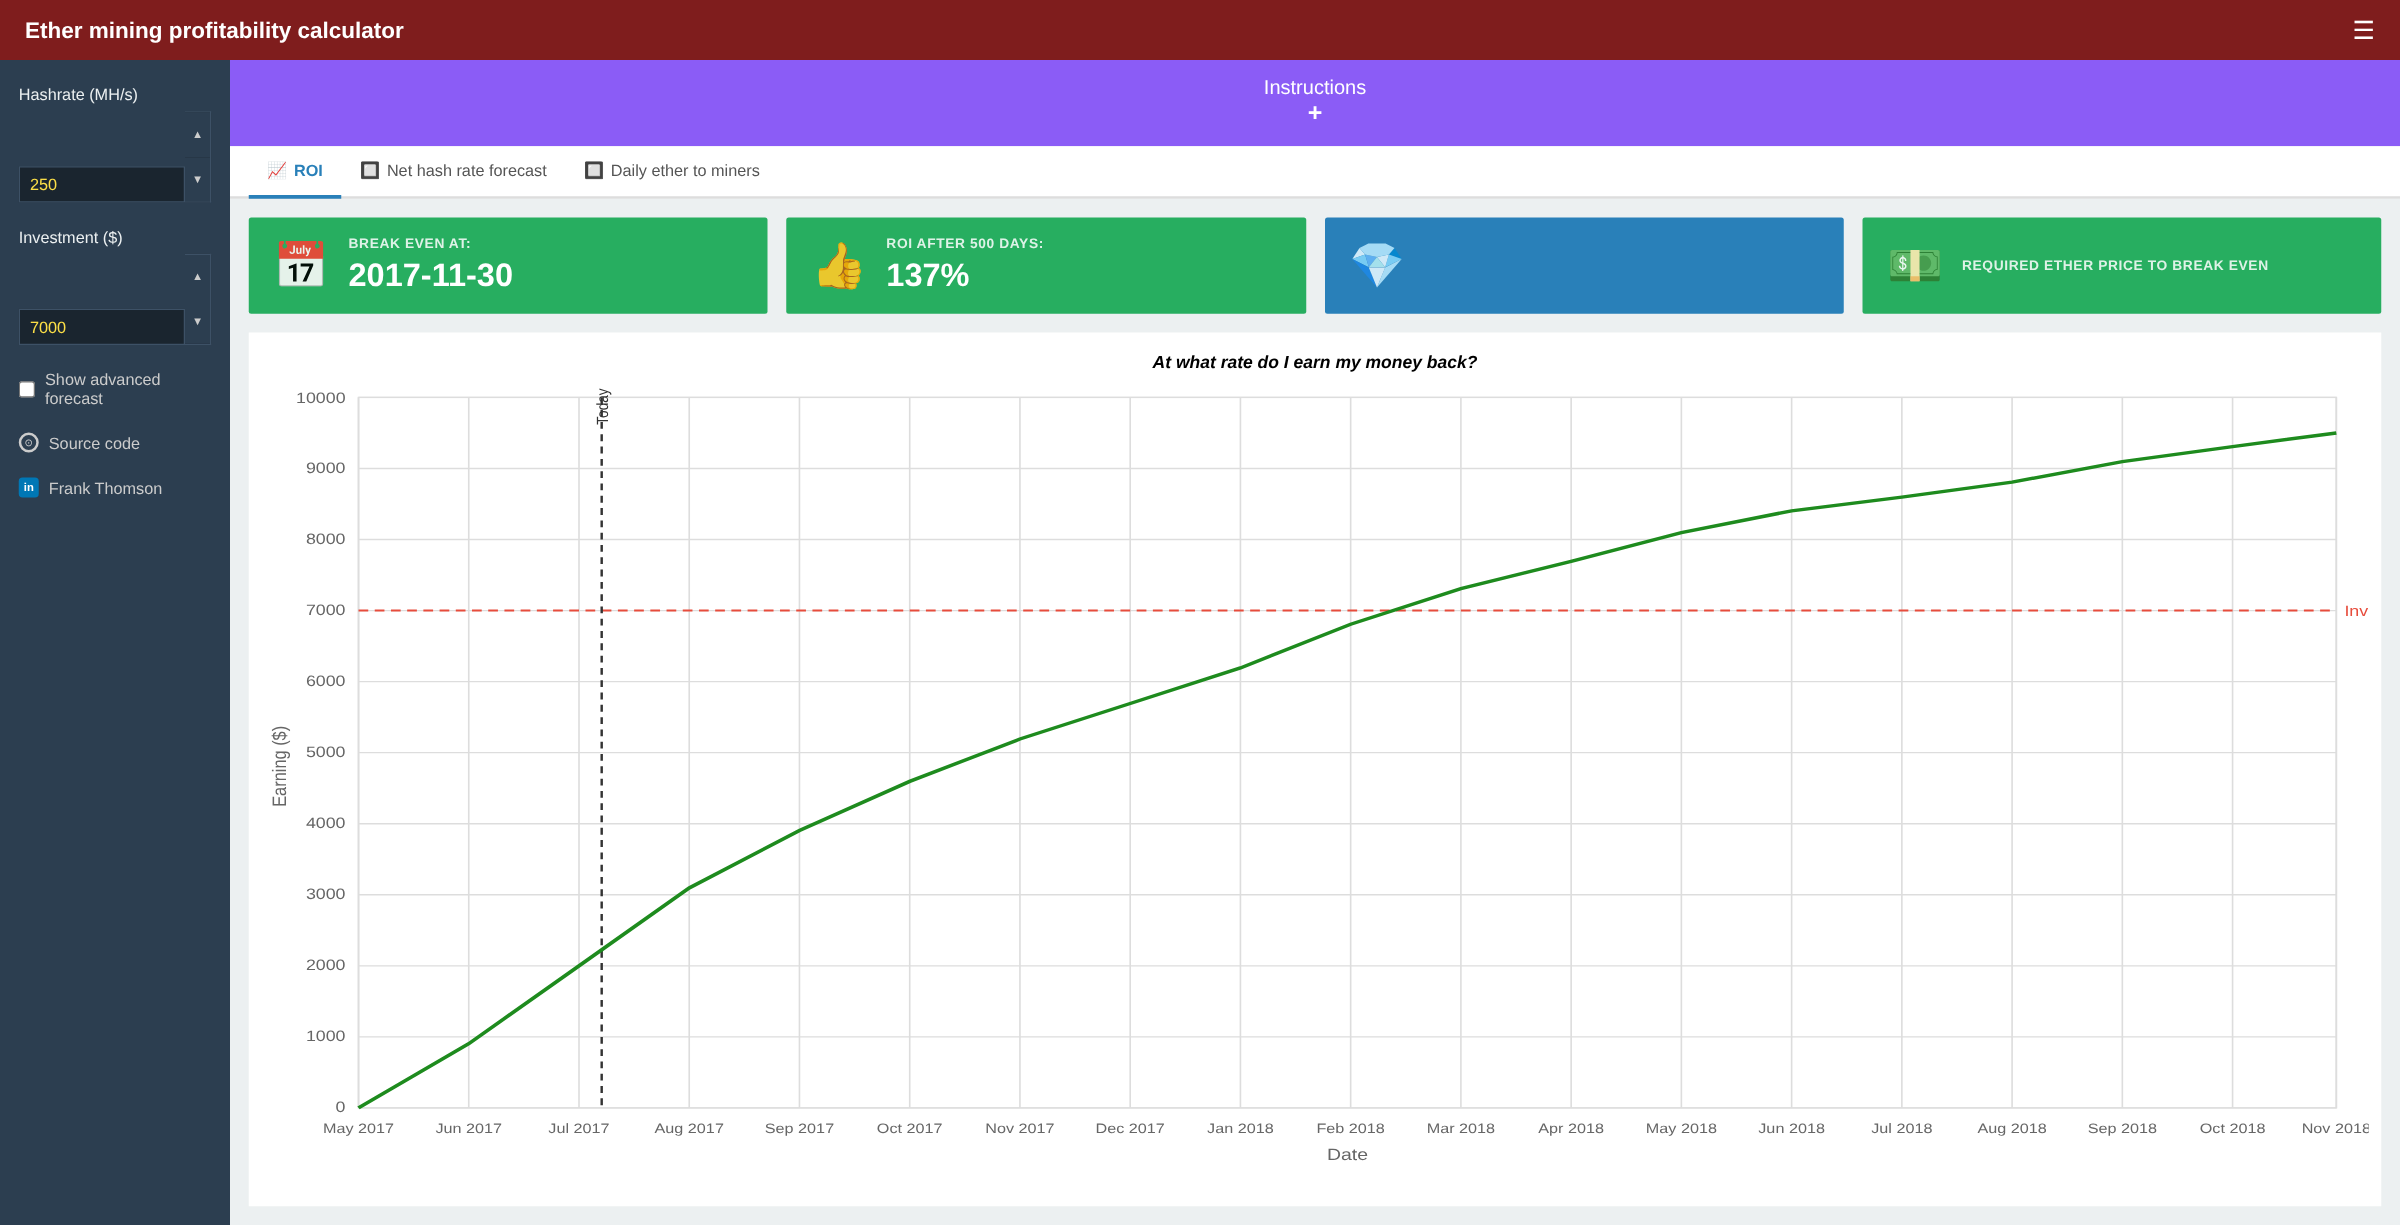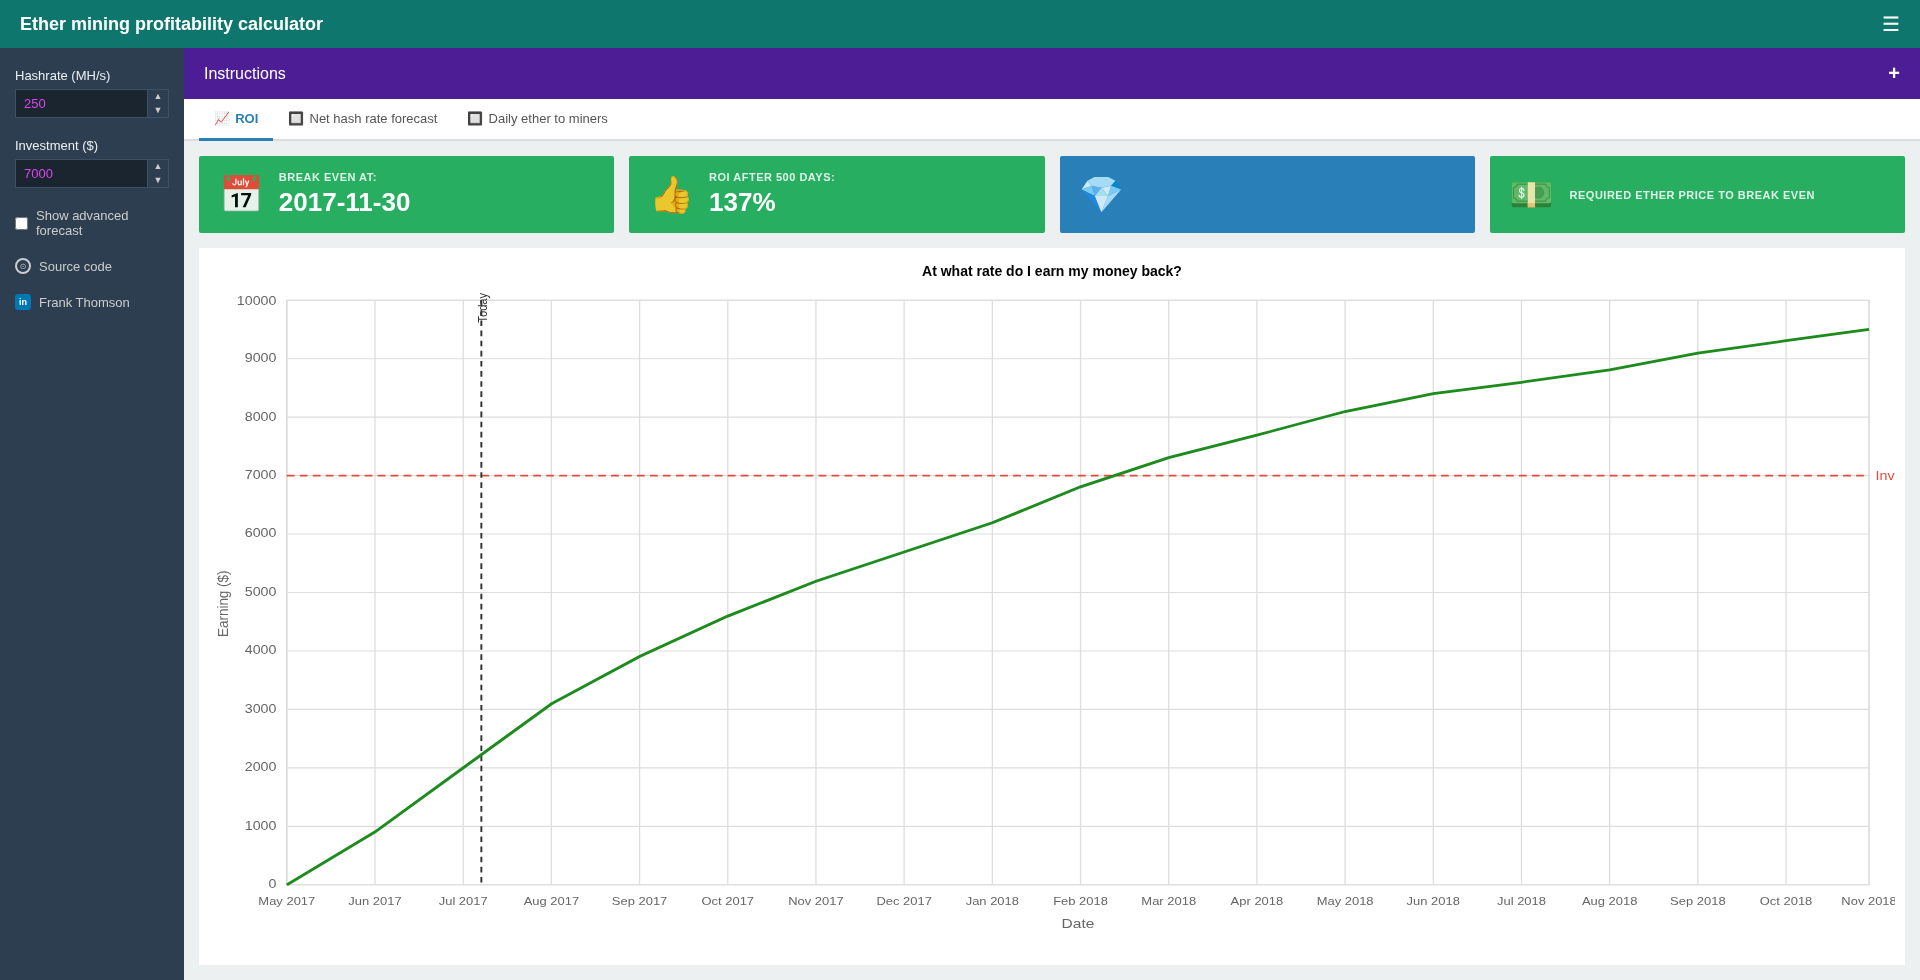--- a/index.html
+++ b/index.html
@@ -1,20 +1,20 @@
 <!DOCTYPE html>
 <html><head>
   <meta charset="utf-8">
   <style>
     * { box-sizing: border-box; margin: 0; padding: 0; }
     body { font-family: Arial, sans-serif; background: #f5f5f5; display: flex; flex-direction: column; height: 980px; overflow: hidden; }
 
     
     .top-nav {
-      background: #0f766e;
+      background: #7f1d1d;
       color: white;
       display: flex;
       align-items: center;
       padding: 0 20px;
       height: 48px;
       flex-shrink: 0;
     }
     .top-nav-title {
       font-size: 18px;
       font-weight: bold;
@@ -52,24 +52,25 @@
     }
     .input-wrapper {
       display: flex;
       align-items: stretch;
     }
     .input-wrapper input {
       flex: 1;
       padding: 6px 8px;
       background: #1a252f;
       border: 1px solid #3d5166;
-      color: #d946ef;
+      color: #fde047;
       font-size: 13px;
       outline: none;
       width: 100%;
+      margin-top: 44px;
     }
     .spin-btns {
       display: flex;
       flex-direction: column;
       background: #1a252f;
       border: 1px solid #3d5166;
       border-left: none;
     }
     .spin-btn {
       width: 20px;
@@ -131,27 +132,28 @@
     .content {
       flex: 1;
       display: flex;
       flex-direction: column;
       overflow: hidden;
       background: #ecf0f1;
     }
 
     
     .instructions-bar {
-      background: #4c1d95;
+      background: #8b5cf6;
       color: white;
       padding: 14px 20px;
       display: flex;
       align-items: center;
       justify-content: space-between;
       flex-shrink: 0;
+      flex-direction: column;
     }
     .instructions-bar span { font-size: 16px; font-weight: 500; }
     .instructions-bar .plus { font-size: 20px; font-weight: bold; cursor: pointer; }
 
     
     .tabs-bar {
       background: white;
       display: flex;
       align-items: center;
       padding: 0 15px;
@@ -219,20 +221,21 @@
       margin: 0 15px 15px 15px;
       padding: 15px 10px 10px 10px;
       overflow: hidden;
       position: relative;
     }
     .chart-title {
       text-align: center;
       font-weight: bold;
       font-size: 14px;
       margin-bottom: 10px;
+      font-style: italic;
     }
     .chart-container {
       width: 100%;
       height: calc(100% - 40px);
       position: relative;
     }
     svg.chart-svg {
       width: 100%;
       height: 100%;
     }

